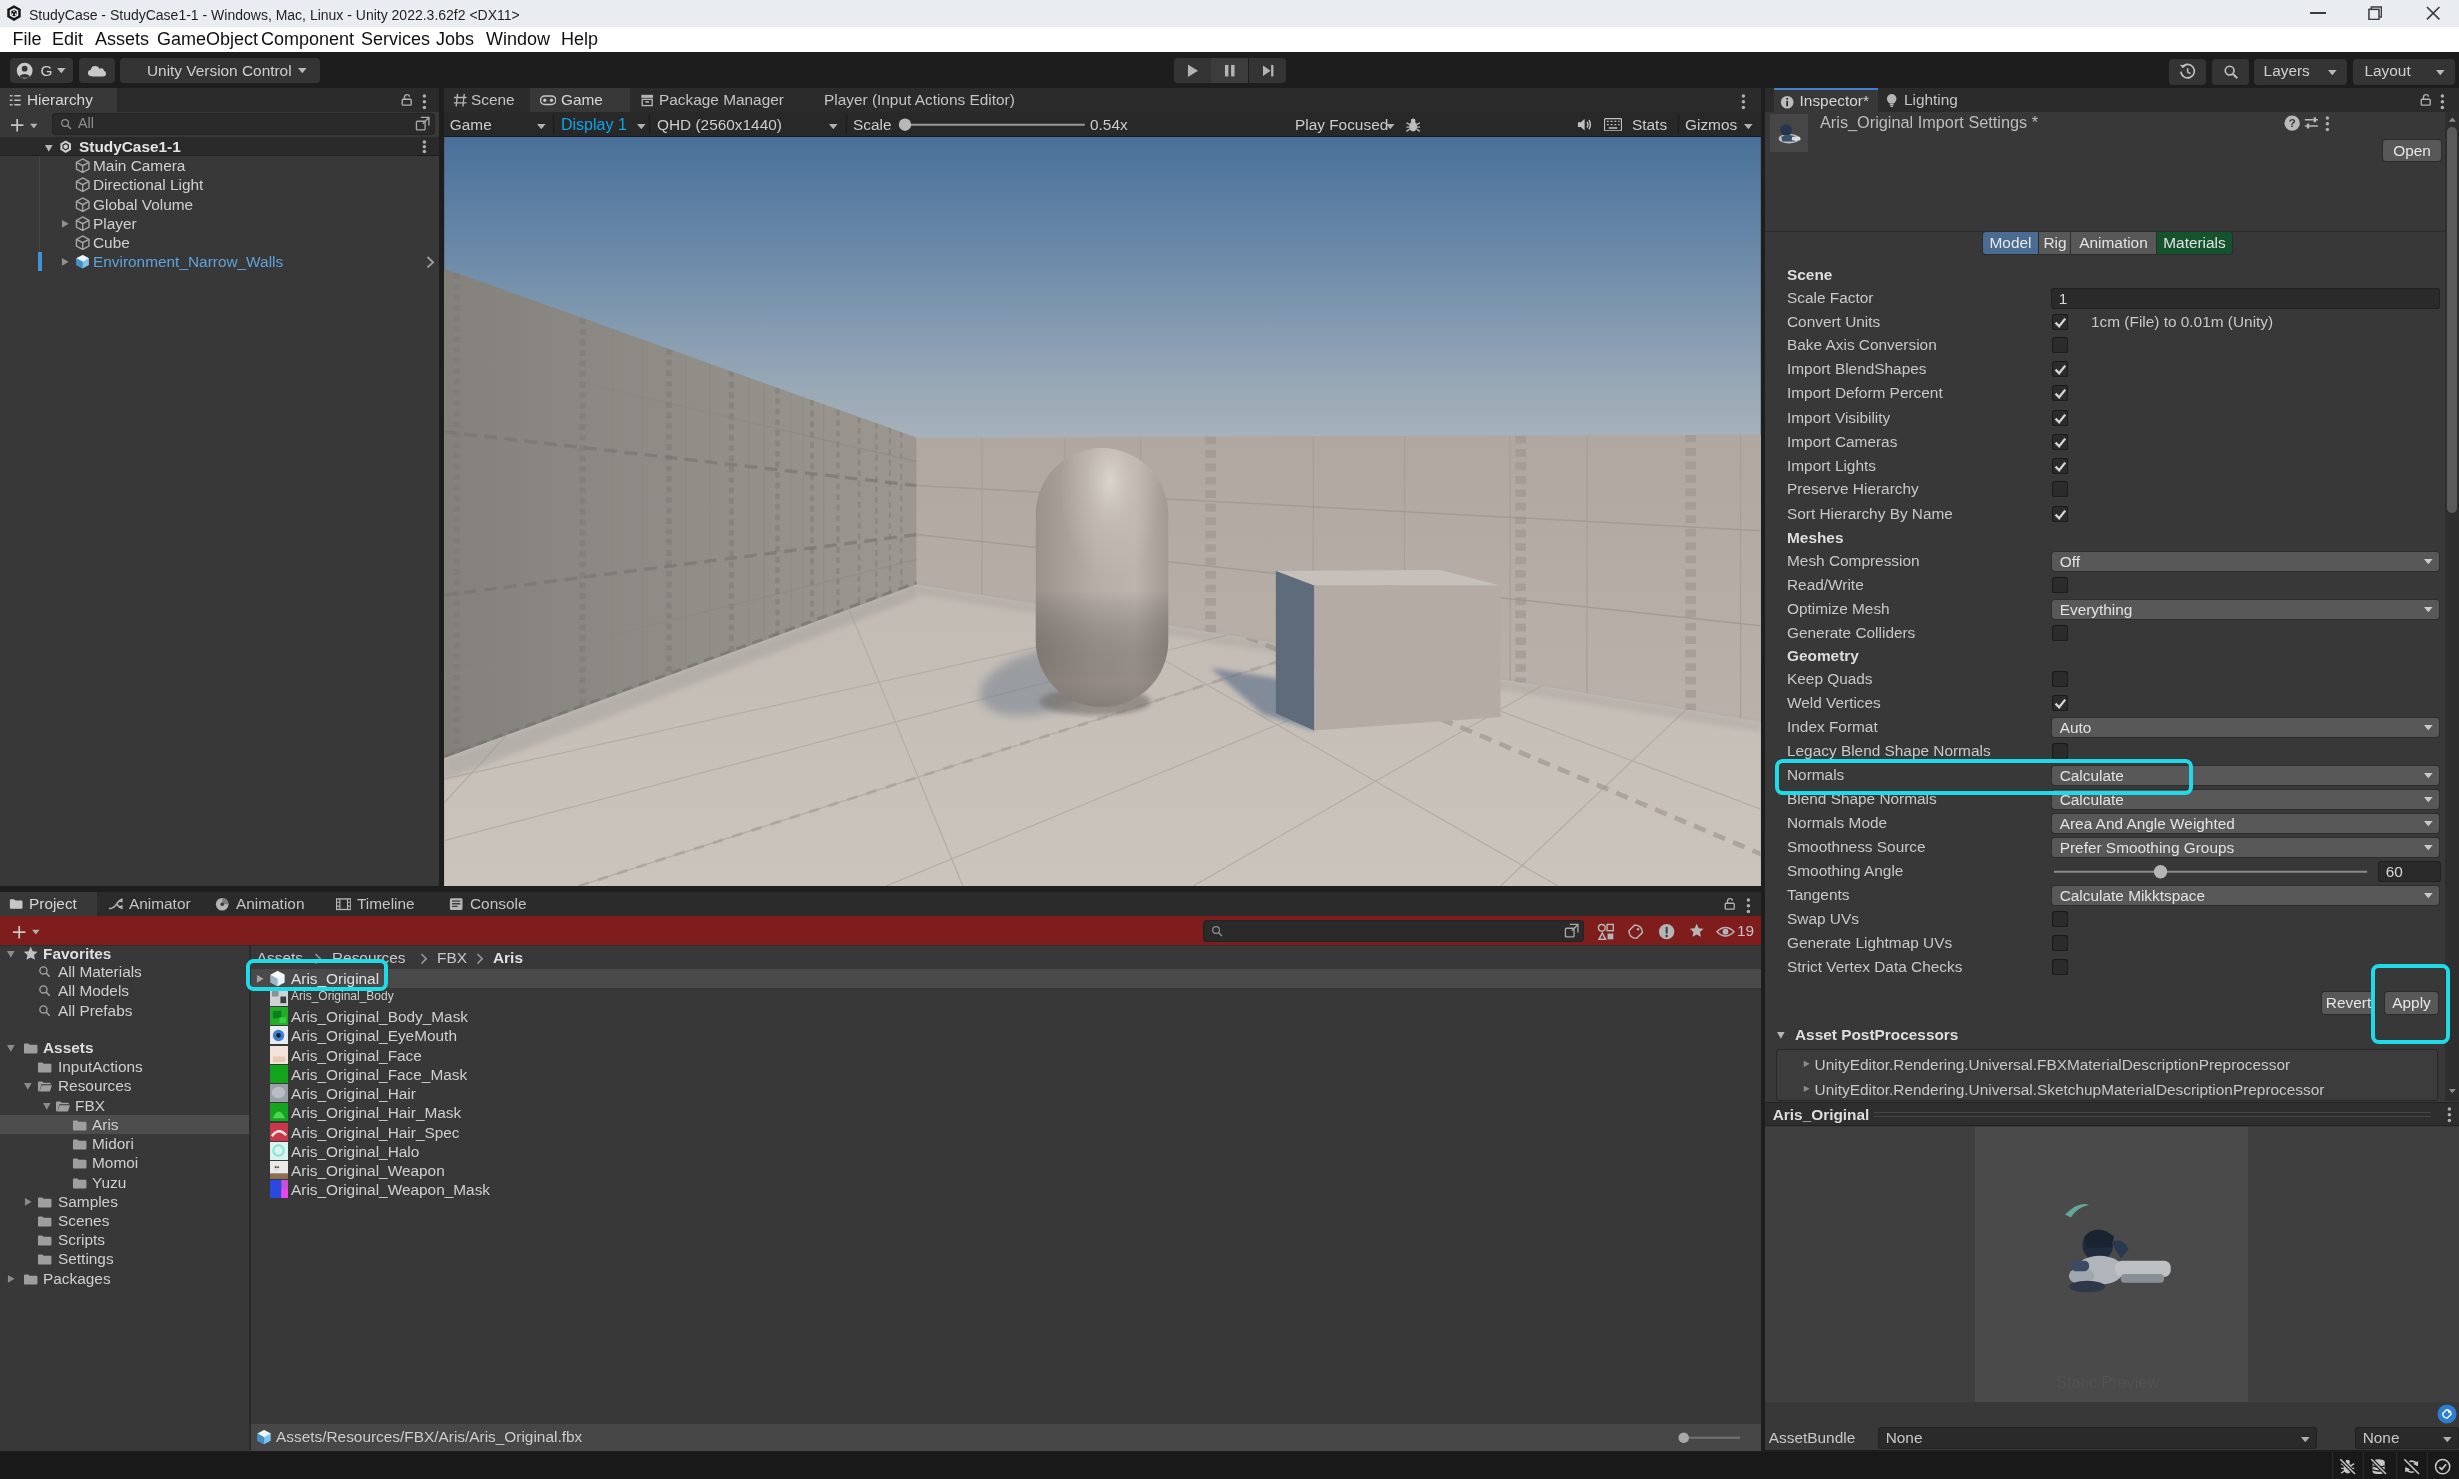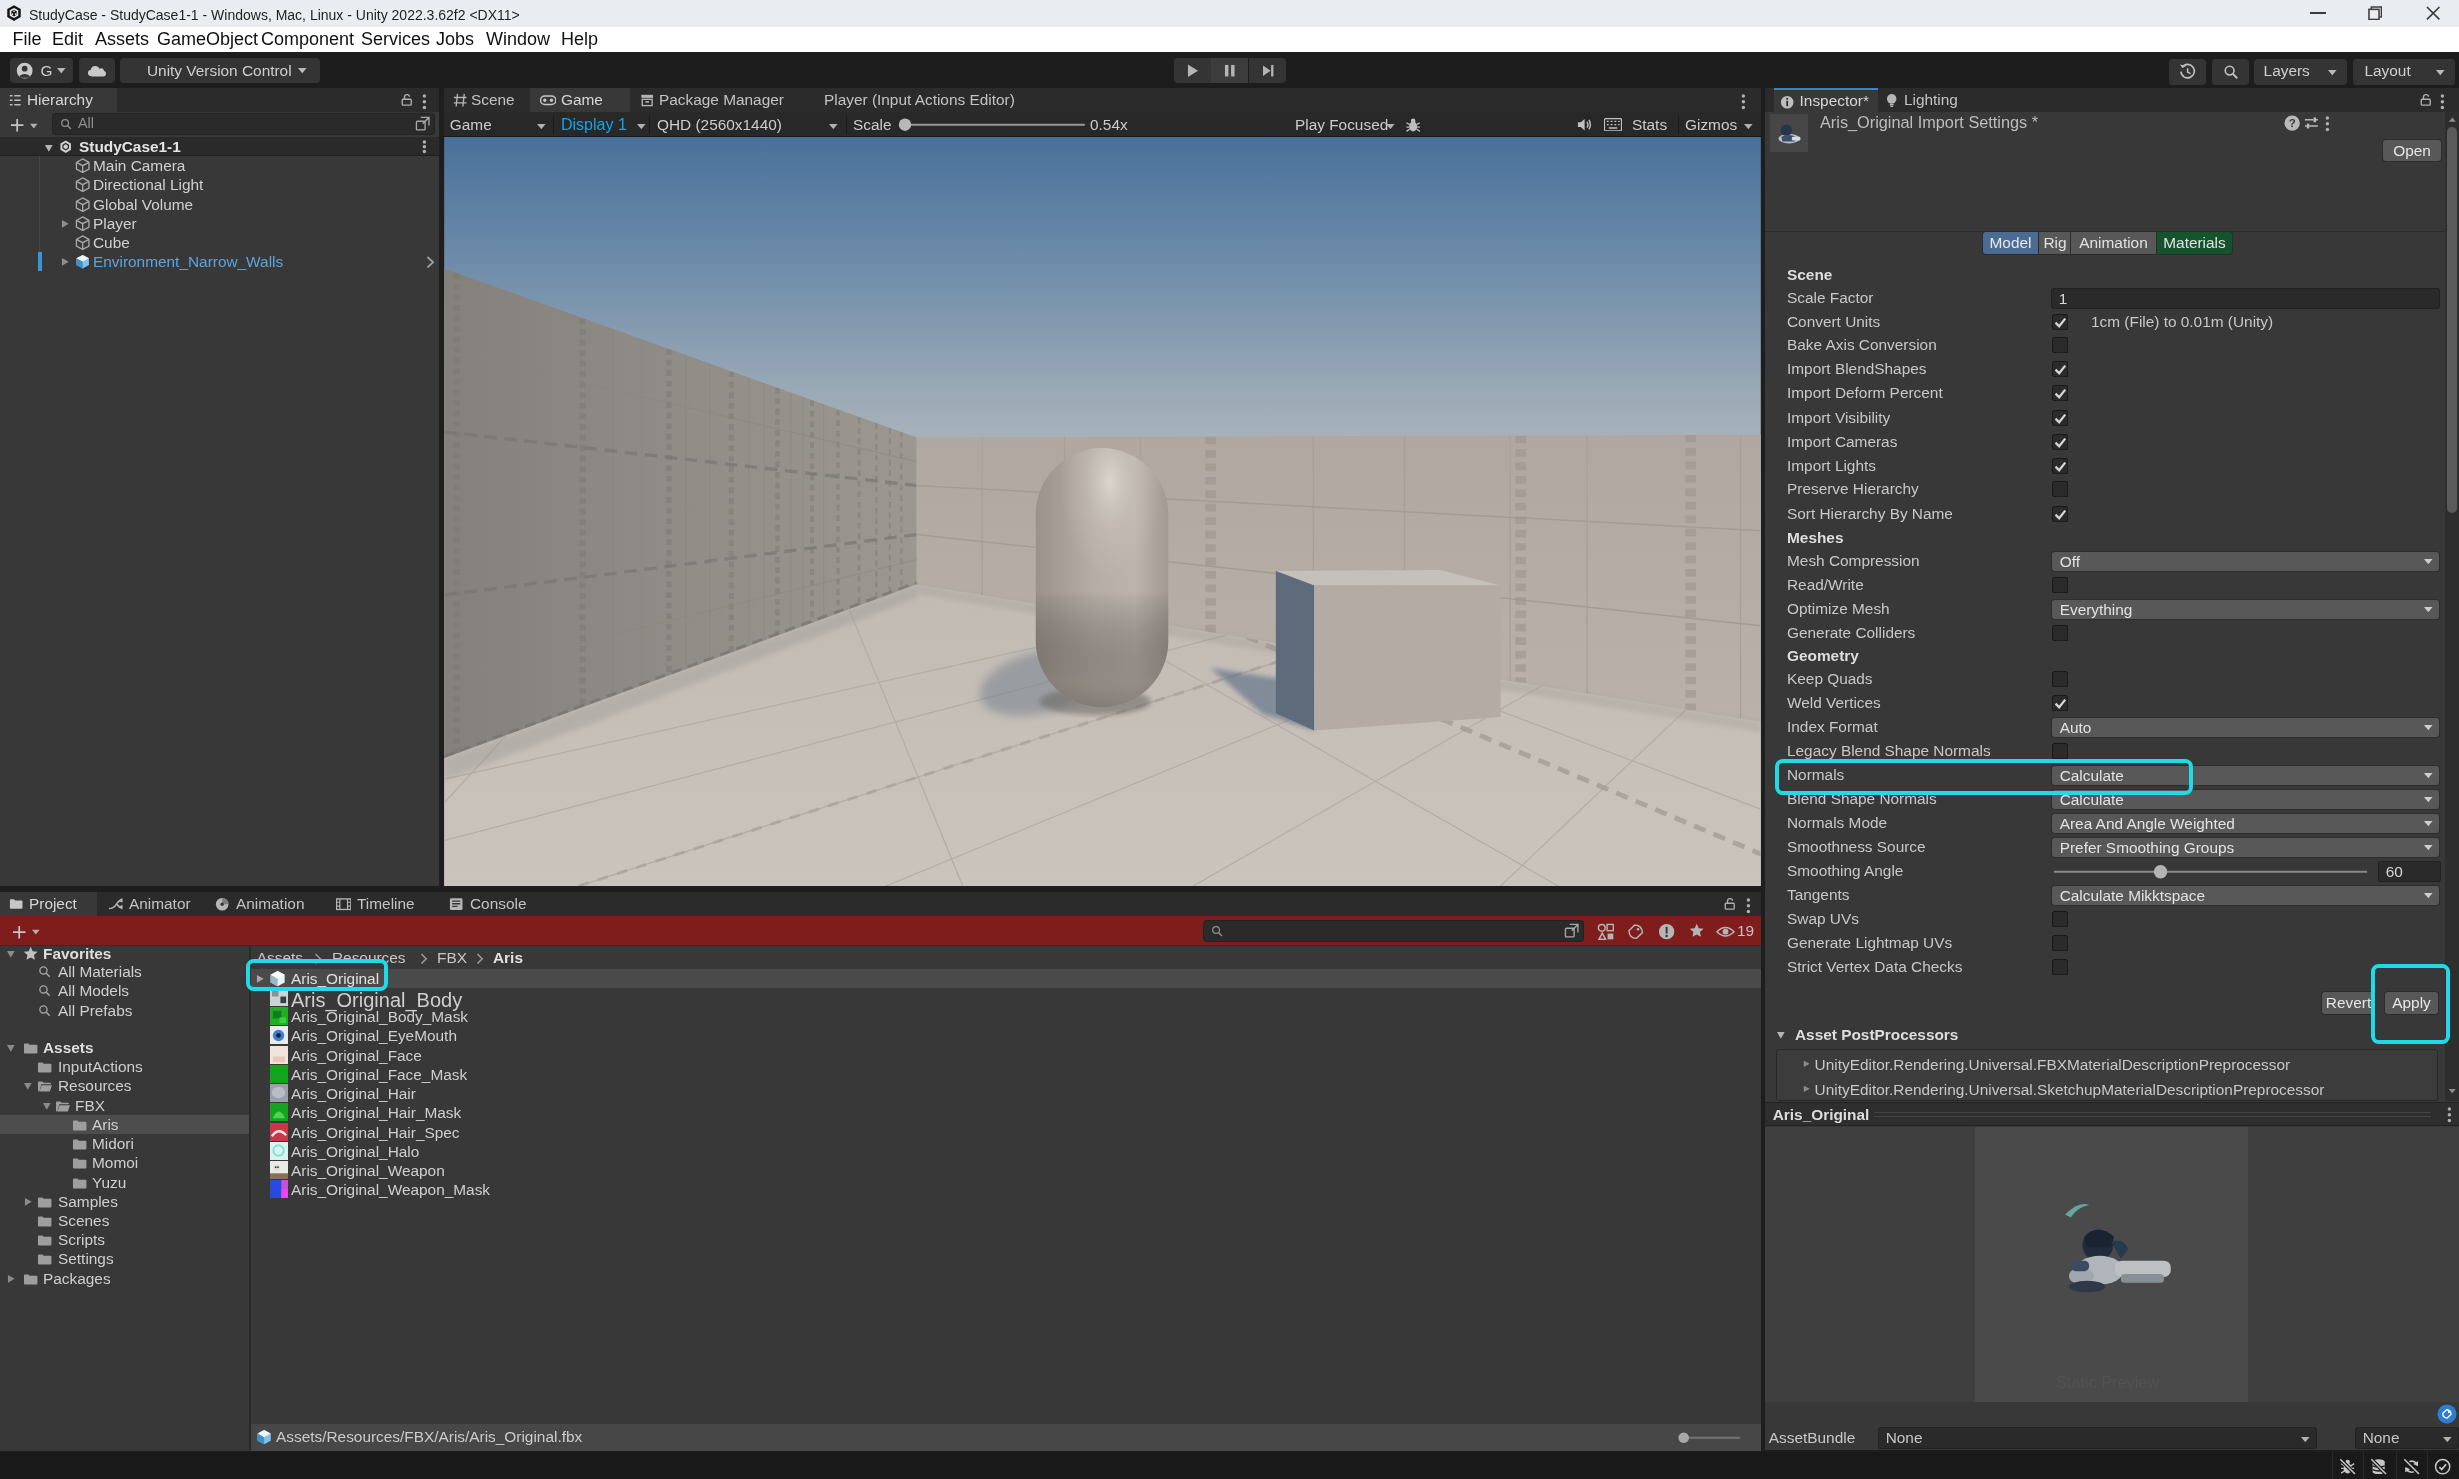--- a/index.html
+++ b/index.html
@@ -929,21 +929,21 @@
 <path d="M8 8 L8 15 L1.5 11.5 L1.5 4.5 Z" fill="#9db7c8"></path>
       </svg>
 <div class="txt" style="left:40px;top:1px;font-size:15.4px;color:#e0e0e0;">Aris_Original</div>
 </div>
 <div class="abs" style="left:251px;top:96px;width:1510px;height:19px;">
 <svg style="position:absolute;left:19px;top:0px;width:18px;height:18px;" width="18" height="18" viewBox="0 0 19 19">
         <rect width="19" height="19" fill="#cfd3d6"></rect>
         <rect x="2" y="3" width="7" height="6" fill="#8c9196"></rect>
         <rect x="11" y="9" width="6" height="7" fill="#3a3f46"></rect>
       </svg>
-<div class="txt" style="left:40px;top:1px;font-size:20px;color:#cfcfcf;">Aris_Original_Body</div>
+<div class="txt" style="left:40px;top:1px;font-size:12px;color:#cfcfcf;">Aris_Original_Body</div>
 </div>
 <div class="abs" style="left:251px;top:115px;width:1510px;height:19px;">
 <svg style="position:absolute;left:19px;top:0px;width:18px;height:18px;" width="18" height="18" viewBox="0 0 19 19">
         <rect width="19" height="19" fill="#1fae26"></rect>
         <rect x="3" y="4" width="9" height="8" fill="#0e7d1d"></rect>
         <rect x="10" y="11" width="7" height="6" fill="#37d13e"></rect>
       </svg>
 <div class="txt" style="left:40px;top:1px;font-size:15.4px;color:#cfcfcf;">Aris_Original_Body_Mask</div>
 </div>
 <div class="abs" style="left:251px;top:134px;width:1510px;height:19px;">

